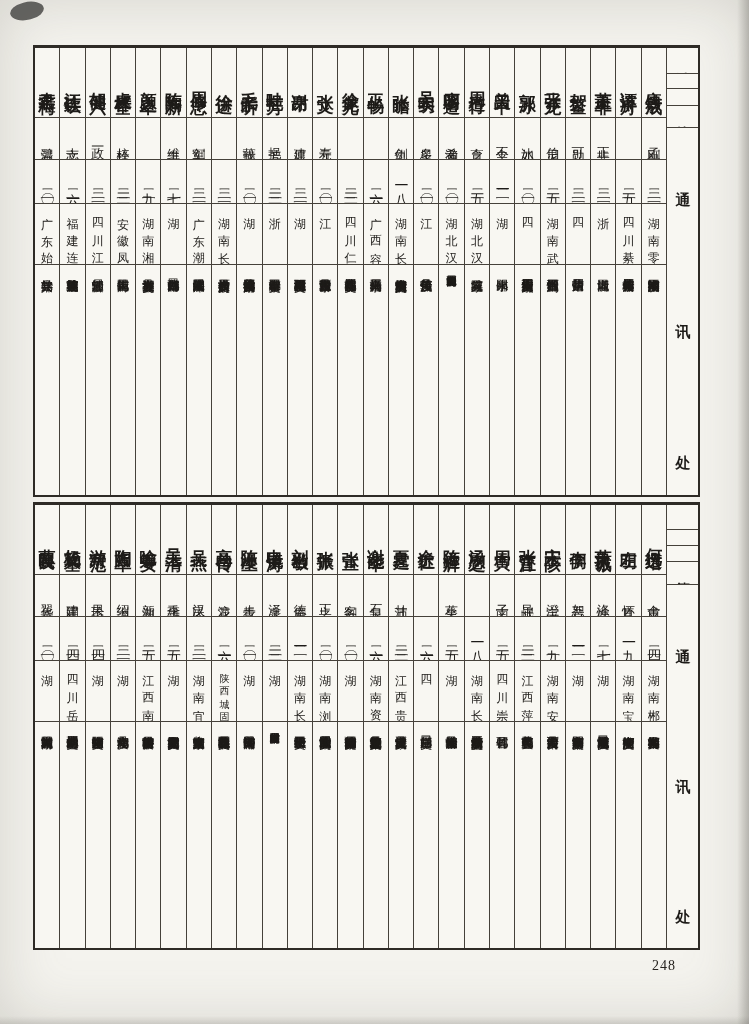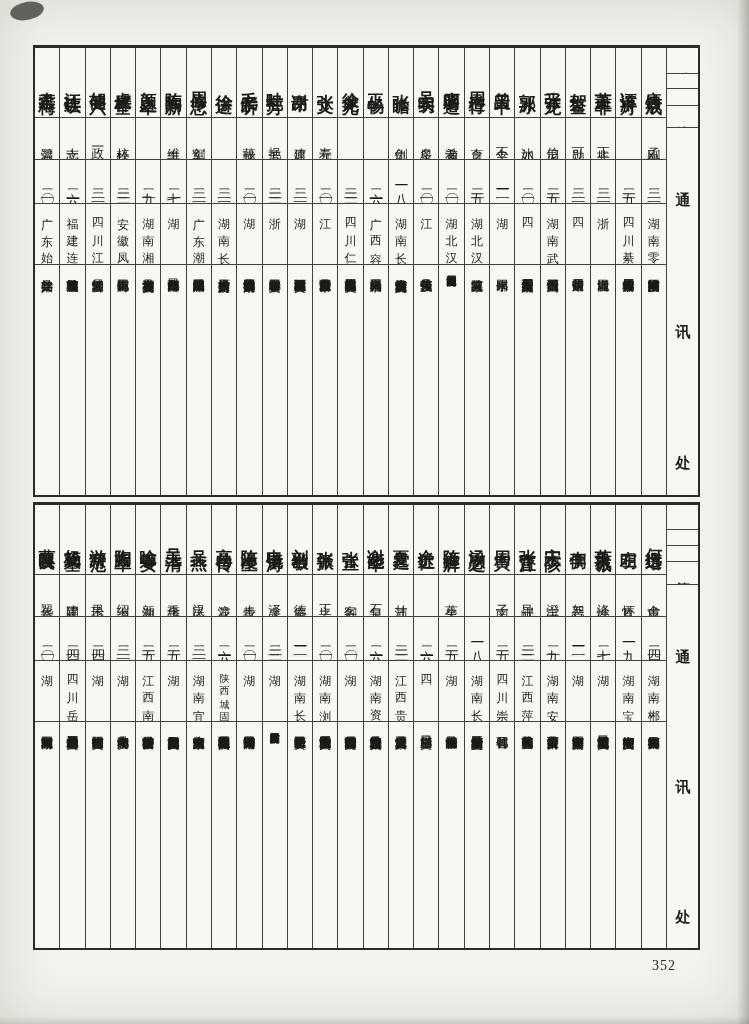--- a/index.html
+++ b/index.html
@@ -936,14 +936,14 @@
           <div class="cell r-origin">
             <span class="vt">湖南</span>
           </div>
           <div class="cell r-addr">
             <span class="vt">湖南益阳东门城内大利昌转</span>
           </div>
         </div>
       </div>
   </div>
 
-  <div class="page-number">352</div>
+  <div class="page-number">248</div>
 </div>
 
 </body></html>

